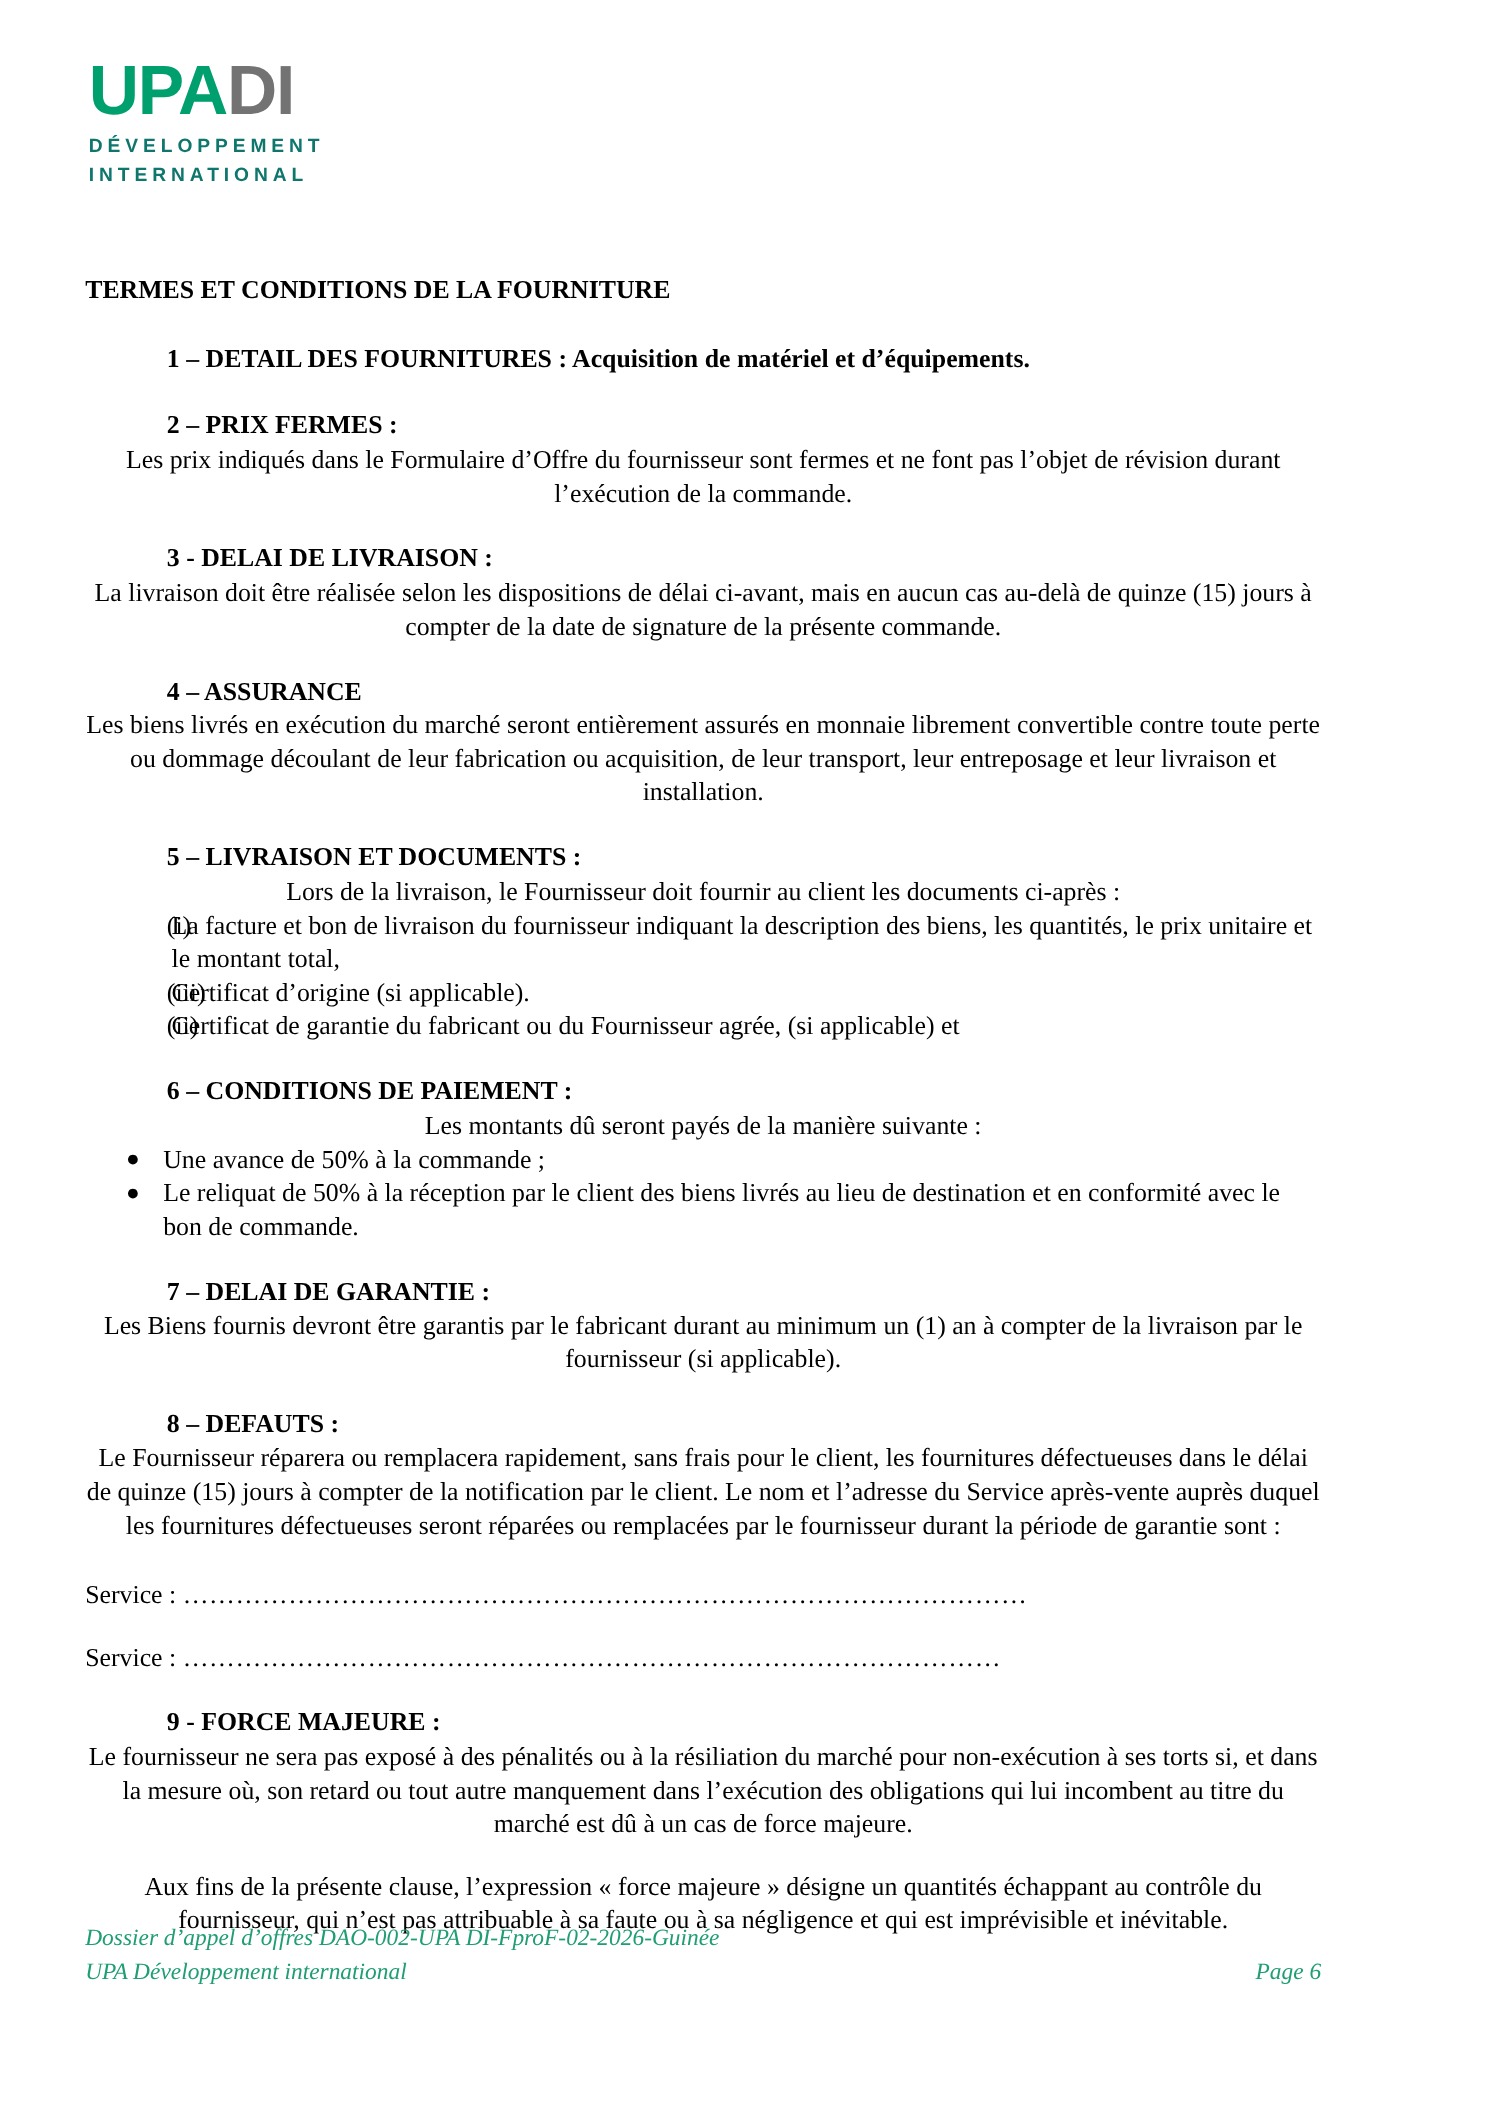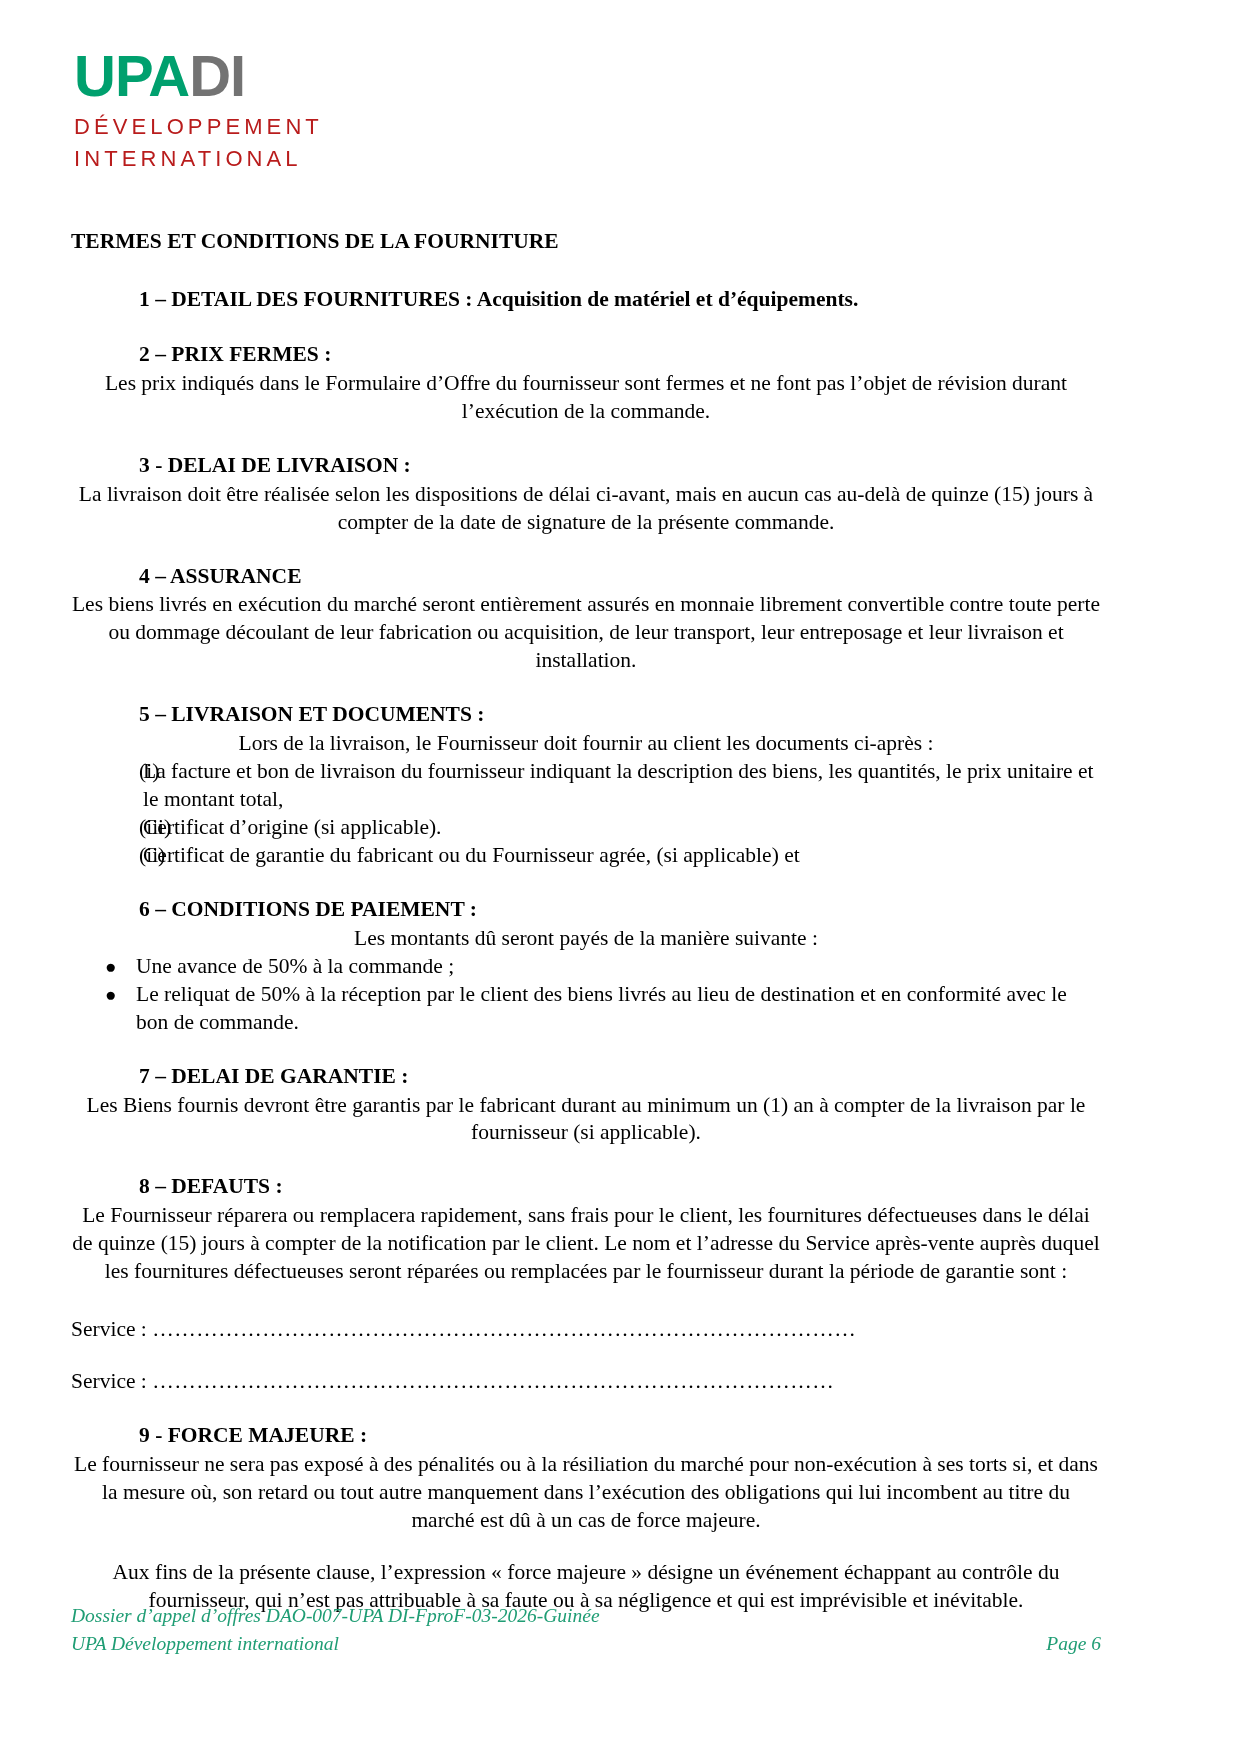--- a/index.html
+++ b/index.html
@@ -33,24 +33,24 @@
     font-weight: 700;
     font-size: 58px;
     line-height: 0.95;
     letter-spacing: -1px;
     white-space: nowrap;
   }
   .logo-upa { color: #00a06e; }
   .logo-di  { color: #737373; }
   .logo-sub {
     font-family: "Liberation Sans", "DejaVu Sans", sans-serif;
-    font-weight: 400;
-    font-size: 22px;
+    font-weight: 700;
+    font-size: 16px;
     letter-spacing: 4.1px;
-    color: #b91c1c;
+    color: #0f766e;
     margin-top: 9px;
     line-height: 1.38;
     white-space: nowrap;
   }
 
   
   .content {
     position: absolute;
     left: 71px;
     top: 228px;
@@ -217,25 +217,25 @@
     <p class="para">Le Fournisseur réparera ou remplacera rapidement, sans frais pour le client, les fournitures défectueuses dans le délai de quinze (15) jours à compter de la notification par le client. Le nom et l’adresse du Service après-vente auprès duquel les fournitures défectueuses seront réparées ou remplacées par le fournisseur durant la période de garantie sont :</p>
     <div class="blank-lg"></div>
     <p class="fill-line"><span>Service : </span><span class="fill-dots">……………………………………………………………………………………</span></p>
     <div class="blank-md"></div>
     <p class="fill-line"><span>Service : </span><span class="fill-dots">…………………………………………………………………………………</span></p>
     <div class="sec-gap"></div>
 
     <p class="sec-heading">9 - FORCE MAJEURE :</p>
     <p class="para">Le fournisseur ne sera pas exposé à des pénalités ou à la résiliation du marché pour non-exécution à ses torts si, et dans la mesure où, son retard ou tout autre manquement dans l’exécution des obligations qui lui incombent au titre du marché est dû à un cas de force majeure.</p>
     <div class="blank-md"></div>
-    <p class="para">Aux fins de la présente clause, l’expression « force majeure » désigne un événement échappant au contrôle du fournisseur, qui n’est pas attribuable à sa faute ou à sa négligence et qui est imprévisible et inévitable.</p>
+    <p class="para">Aux fins de la présente clause, l’expression « force majeure » désigne un quantités échappant au contrôle du fournisseur, qui n’est pas attribuable à sa faute ou à sa négligence et qui est imprévisible et inévitable.</p>
 
   </div>
 
   <div class="footer">
-    <div>Dossier d’appel d’offres DAO-007-UPA DI-FproF-03-2026-Guinée</div>
+    <div>Dossier d’appel d’offres DAO-002-UPA DI-FproF-02-2026-Guinée</div>
     <div class="footer-row2">
       <span>UPA Développement international</span>
       <span>Page 6</span>
     </div>
   </div>
 
 </div>
 
 </body></html>

